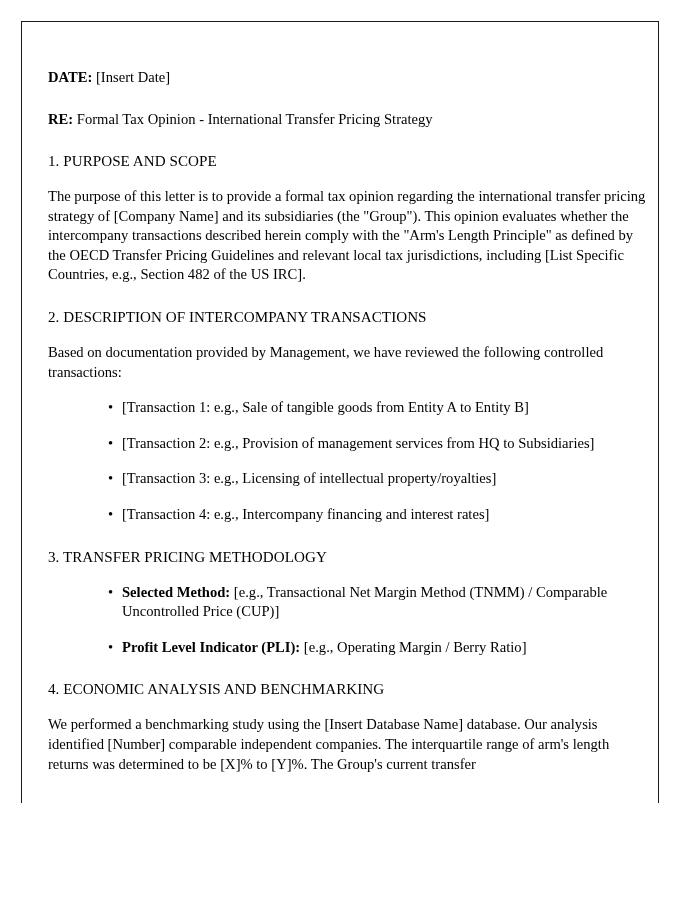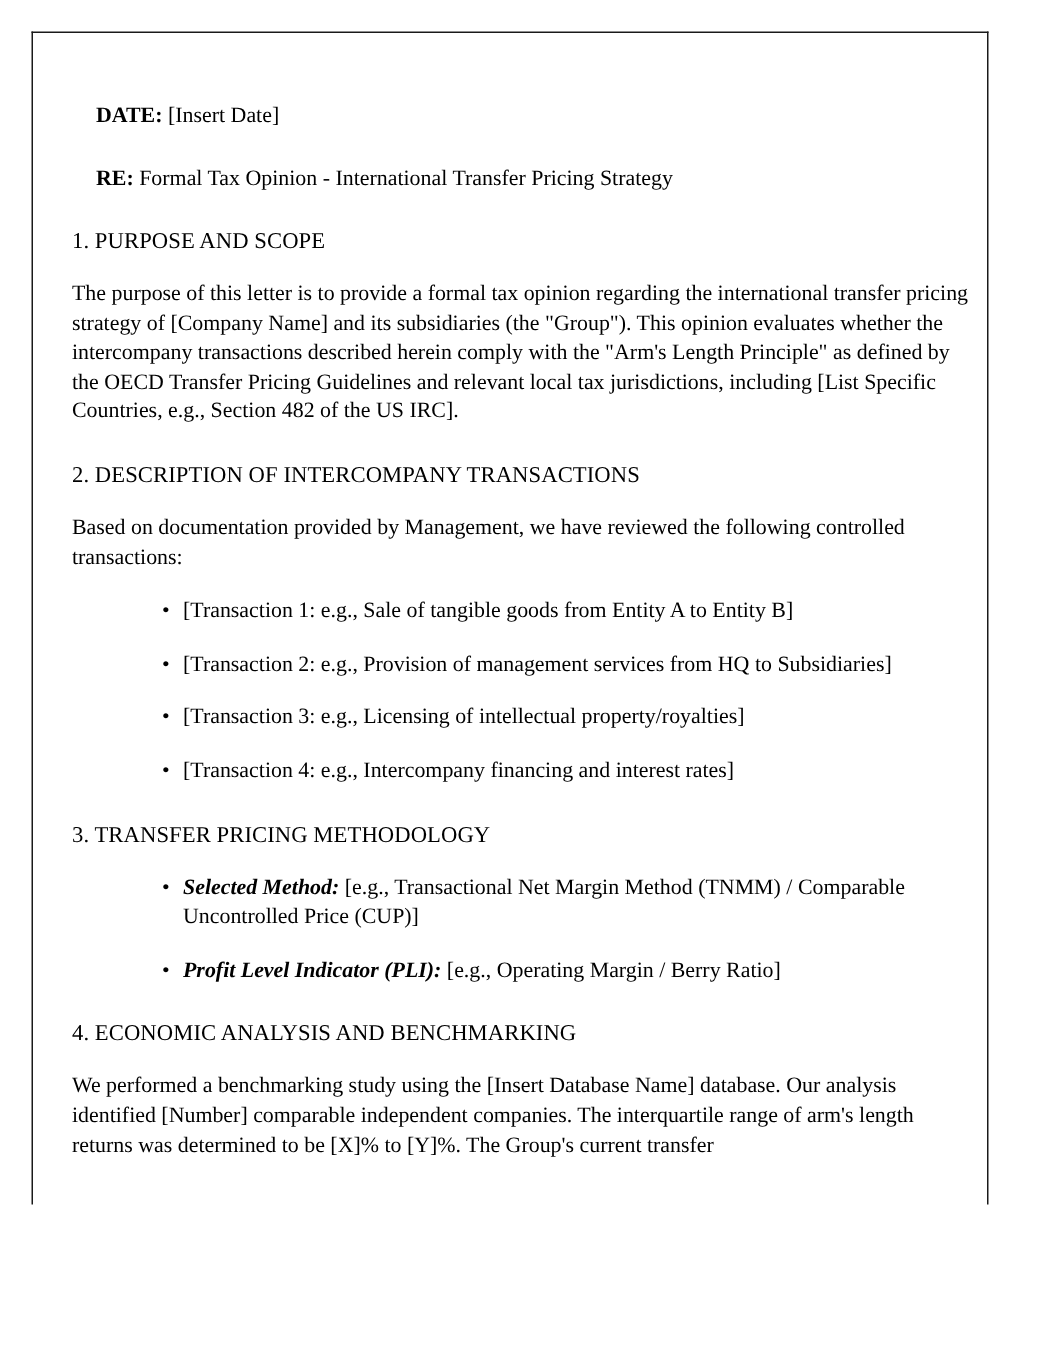--- a/index.html
+++ b/index.html
@@ -39,21 +39,20 @@
   }
 
   
   .line {
     font-size: 14.6px;
     line-height: 19.5px;
     color: #000;
   }
   .lbl {
     font-weight: bold;
-    margin-left: 16px;
   }
 
   .date-block {
     margin-top: 20px;
   }
   .to-block {
     margin-top: 21px;
   }
   .re-block {
     margin-top: 22px;
@@ -89,21 +88,20 @@
   ul.bullets > li::before {
     content: "\2022";
     position: absolute;
     left: 0;
     top: 0;
     font-size: 14.6px;
     line-height: 19.6px;
   }
   .bullet-lead {
     font-weight: bold;
-    font-style: italic;
   }
 </style>
 </head>
 <body>
 
 <div id="page-sheet">
   <div id="page-body">
 
     <div class="line date-block">
       <span class="lbl">DATE:</span>

